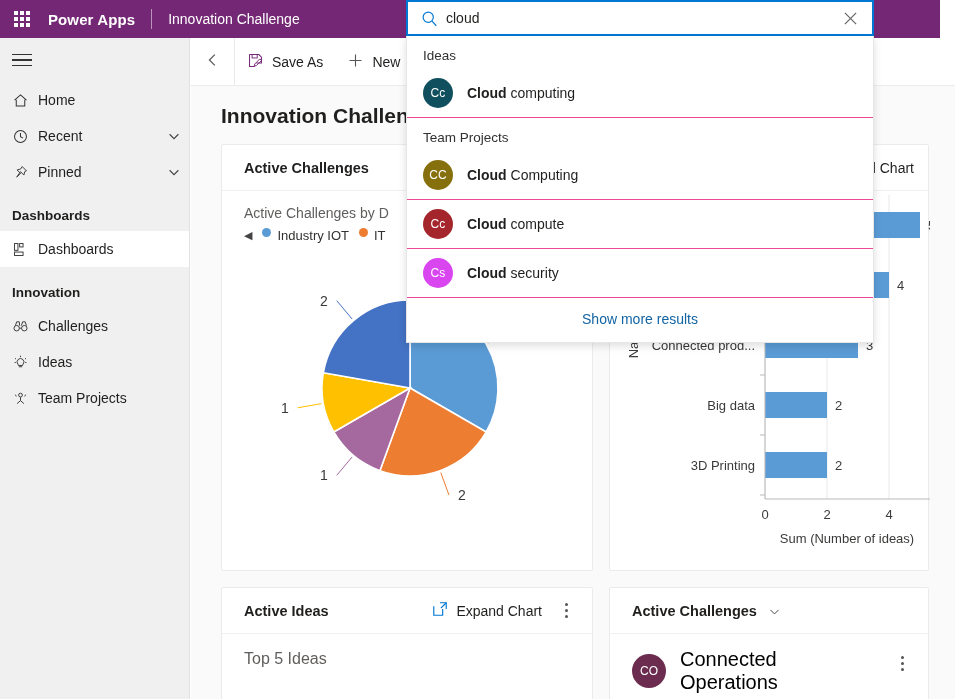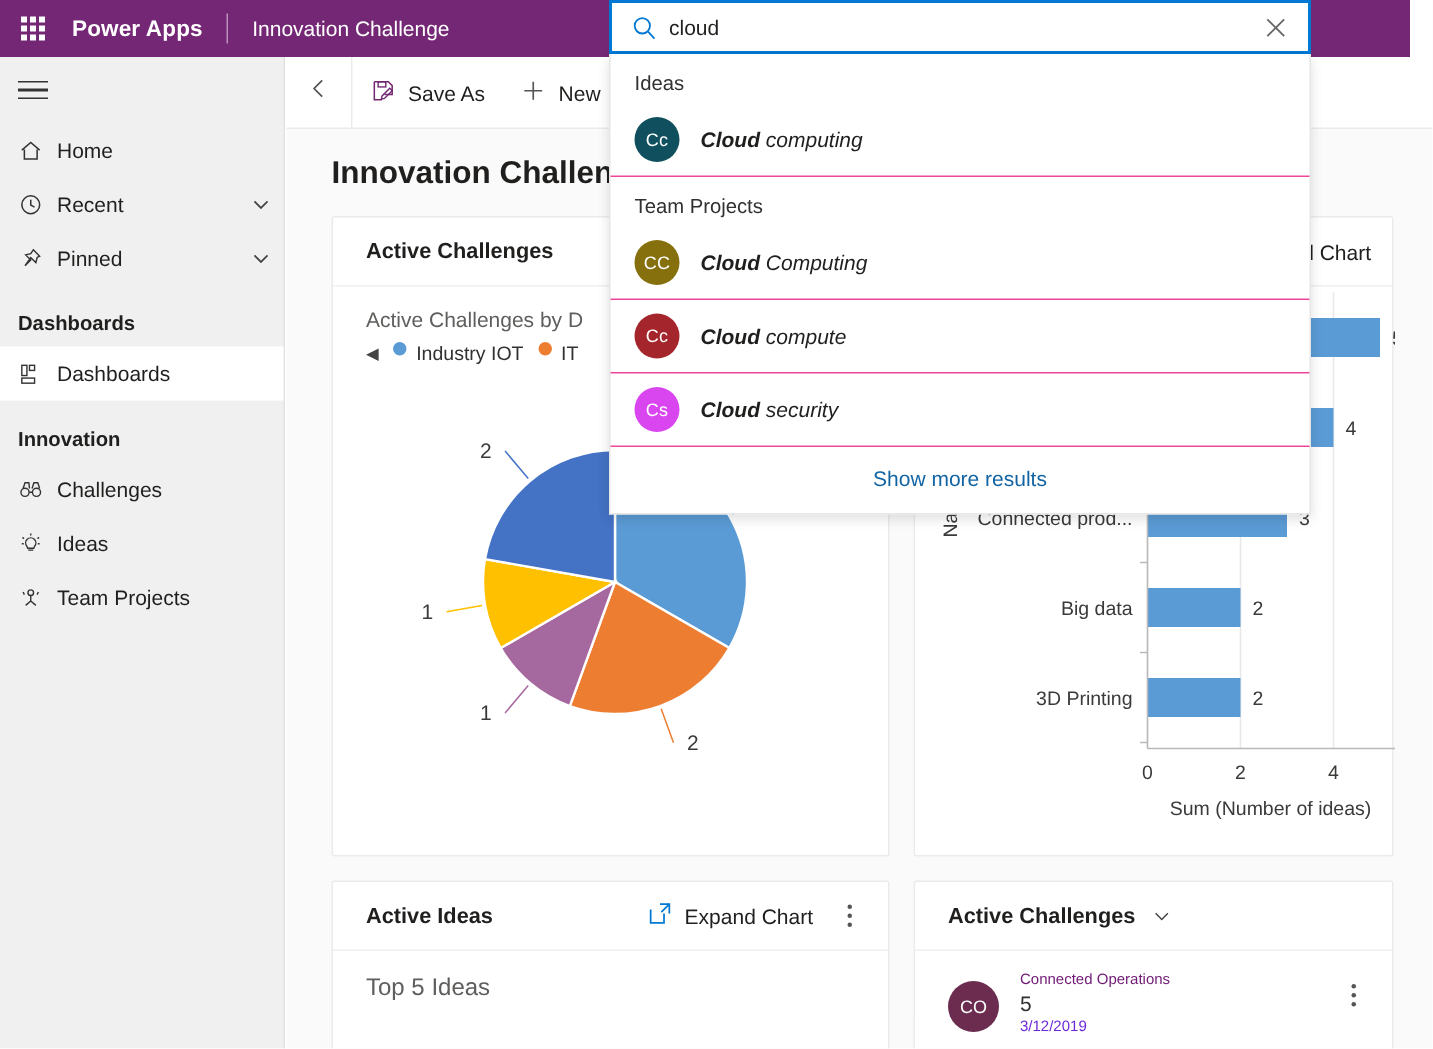--- a/index.html
+++ b/index.html
@@ -43,21 +43,21 @@
   .group-title { font-size: 13.5px; color: #323130; padding: 12px 16px 6px 16px; }
   .res-item {
     display: flex; align-items: center; gap: 14px; padding: 9px 16px;
     border-bottom: 1px solid #ec4899; cursor: pointer;
   }
   .avatar {
     width: 30px; height: 30px; border-radius: 50%; flex: 0 0 30px;
     display: flex; align-items: center; justify-content: center;
     color: #fff; font-size: 12px; font-weight: normal; letter-spacing: .2px;
   }
-  .res-label { font-size: 14px; color: #201f1e; font-style: italic; }
+  .res-label { font-size: 14px; color: #201f1e; }
   .res-label b { font-weight: bold; }
   .res-label span { font-weight: normal; }
   .showmore {
     text-align: center; padding: 13px 0 15px 0; color: #1264a3;
     font-size: 14px; cursor: pointer;
   }
 
   
   .sidenav {
     position: absolute; left: 0; top: 38px; width: 190px; height: 661px;
@@ -117,21 +117,21 @@
   
   .cards2 { position: relative; padding: 16px 16px 0 30px; display: flex; gap: 16px; }
   .sub-note { font-size: 16px; color: #605e5c; padding: 16px 0 0 22px; }
 
   .chal-row { display: flex; align-items: flex-start; gap: 14px; padding: 14px 14px 0 22px; }
   .chal-av {
     width: 34px; height: 34px; border-radius: 50%; flex: 0 0 34px; margin-top: 6px;
     display: flex; align-items: center; justify-content: center; color: #fff; font-size: 12px;
   }
   .chal-main { flex: 1; }
-  .chal-name { font-size: 10px; color: #701a75; }
+  .chal-name { font-size: 20px; color: #000000; }
   .chal-num { font-size: 14px; color: #323130; margin-top: 2px; }
   .chal-date { font-size: 10px; color: #6d28d9; margin-top: 2px; }
 </style>
 </head>
 <body>
 
 <div id="root">
 
   <div class="header">
     <div class="waffle">

